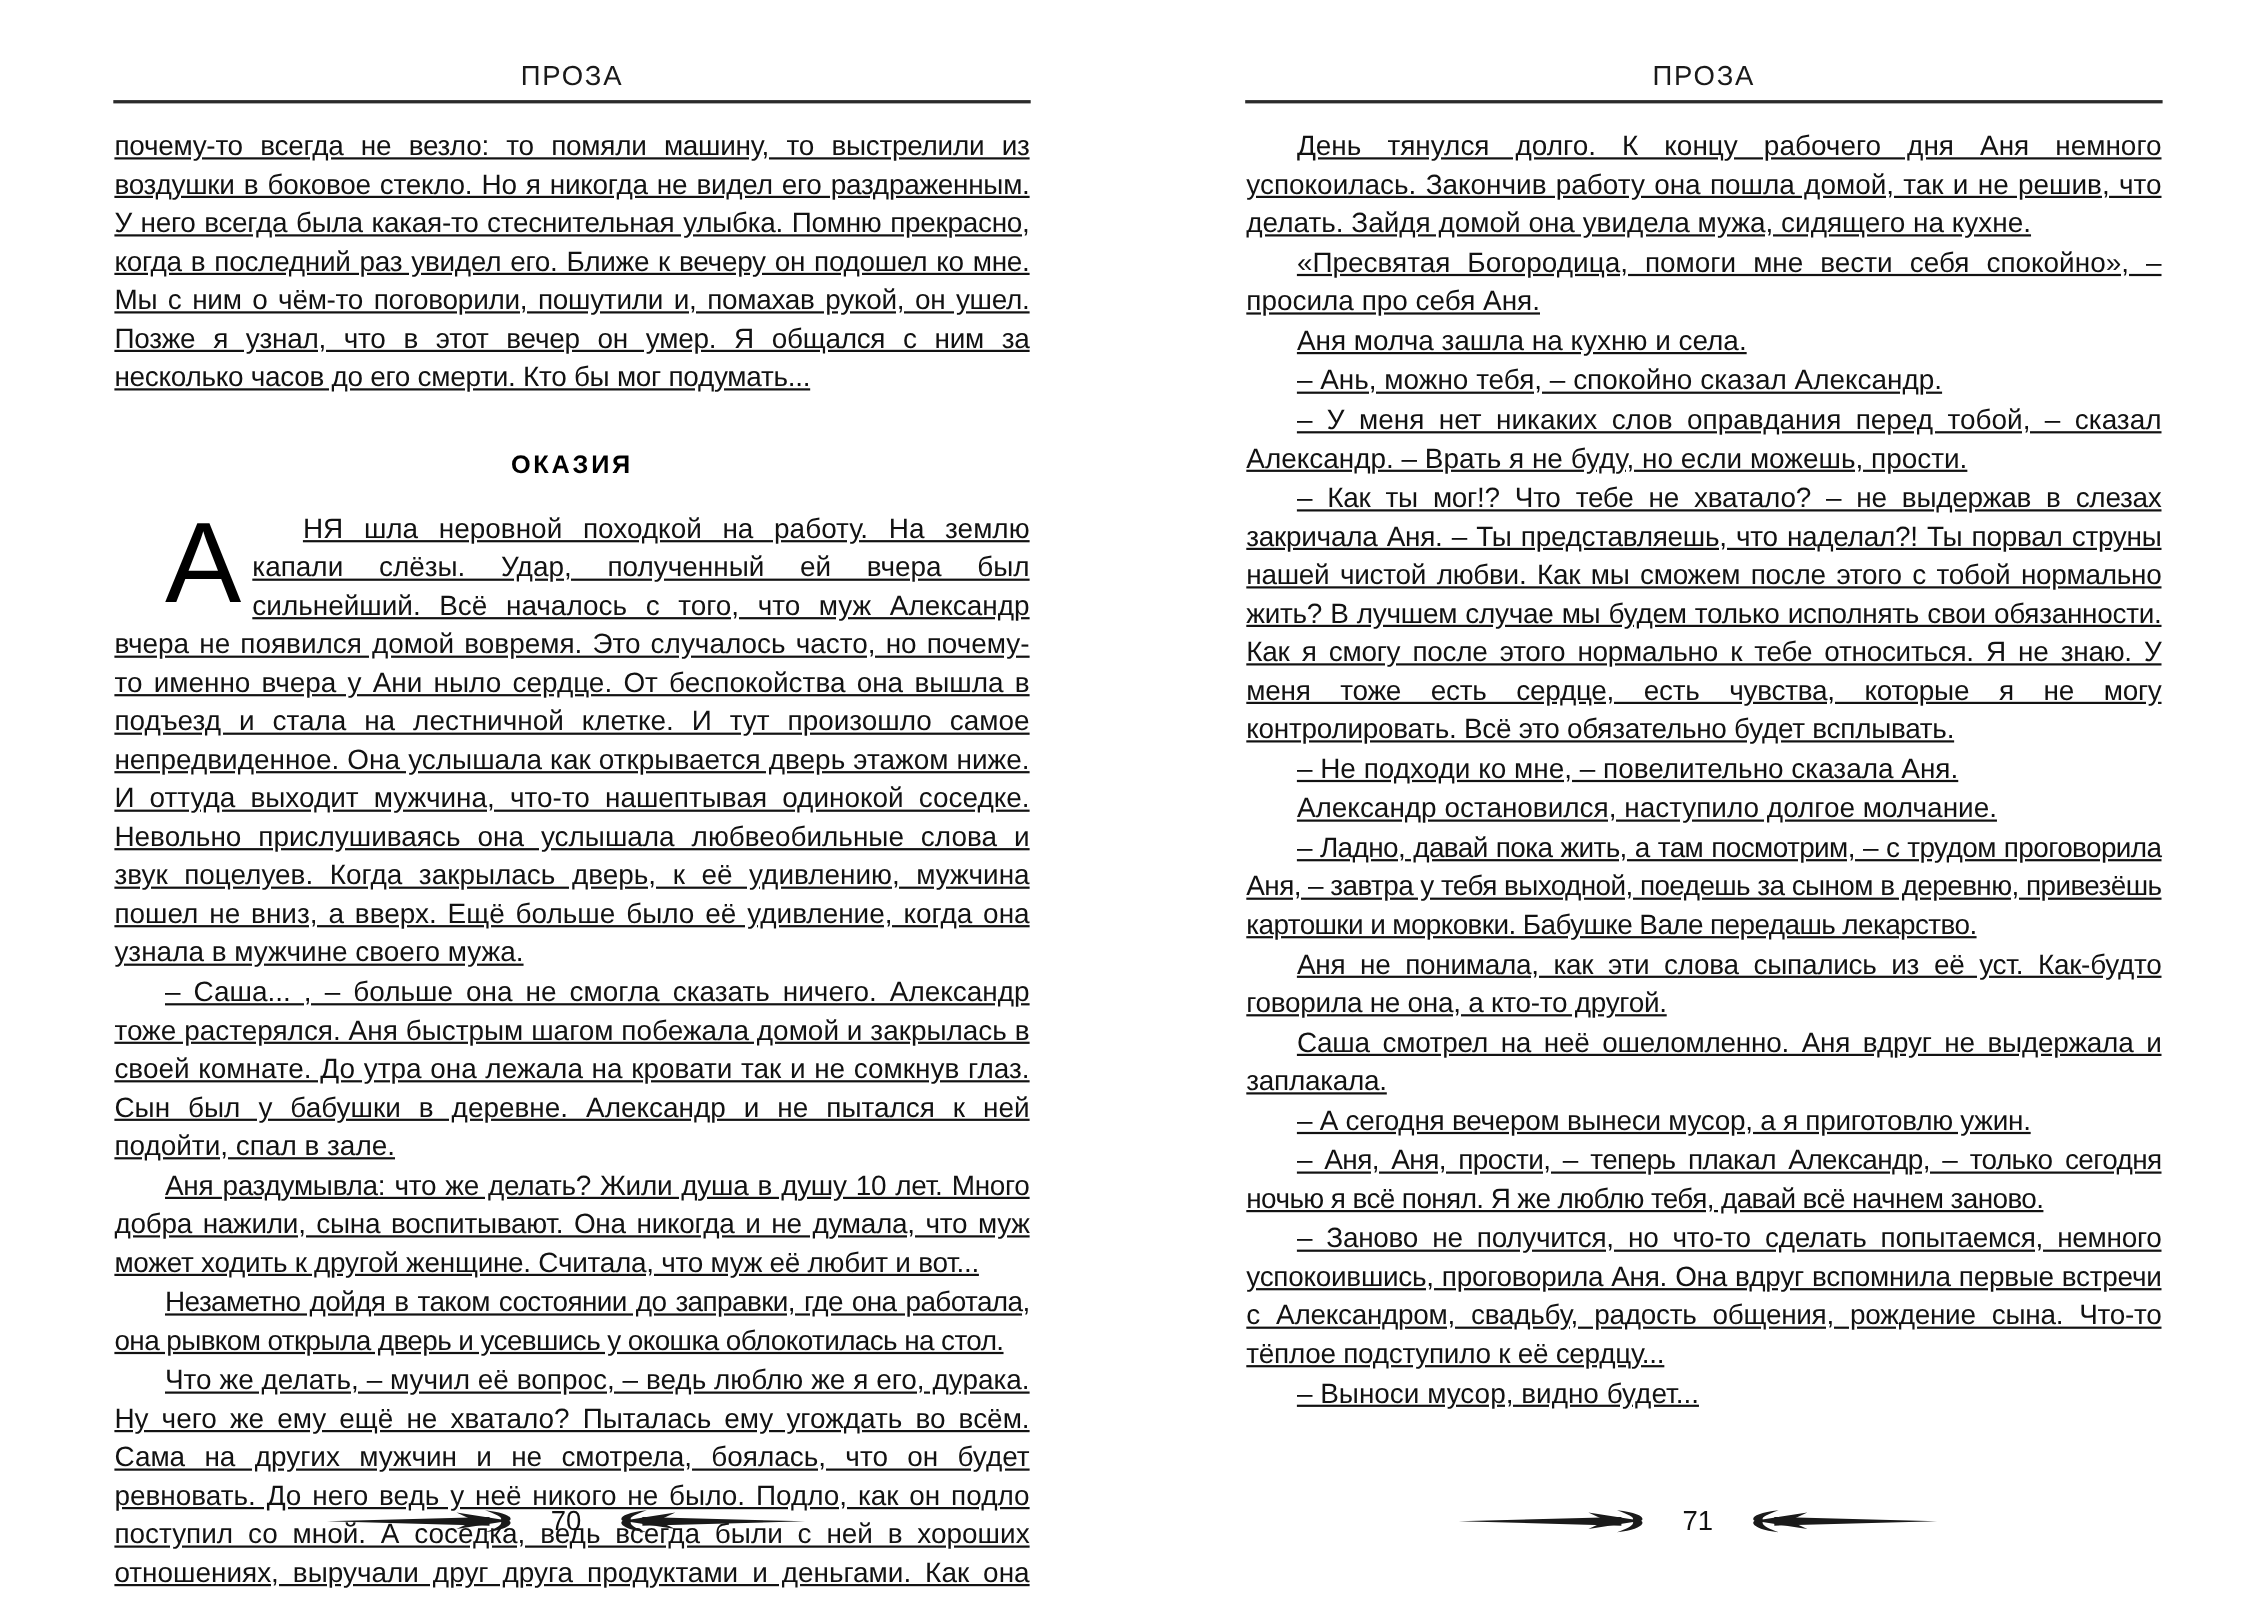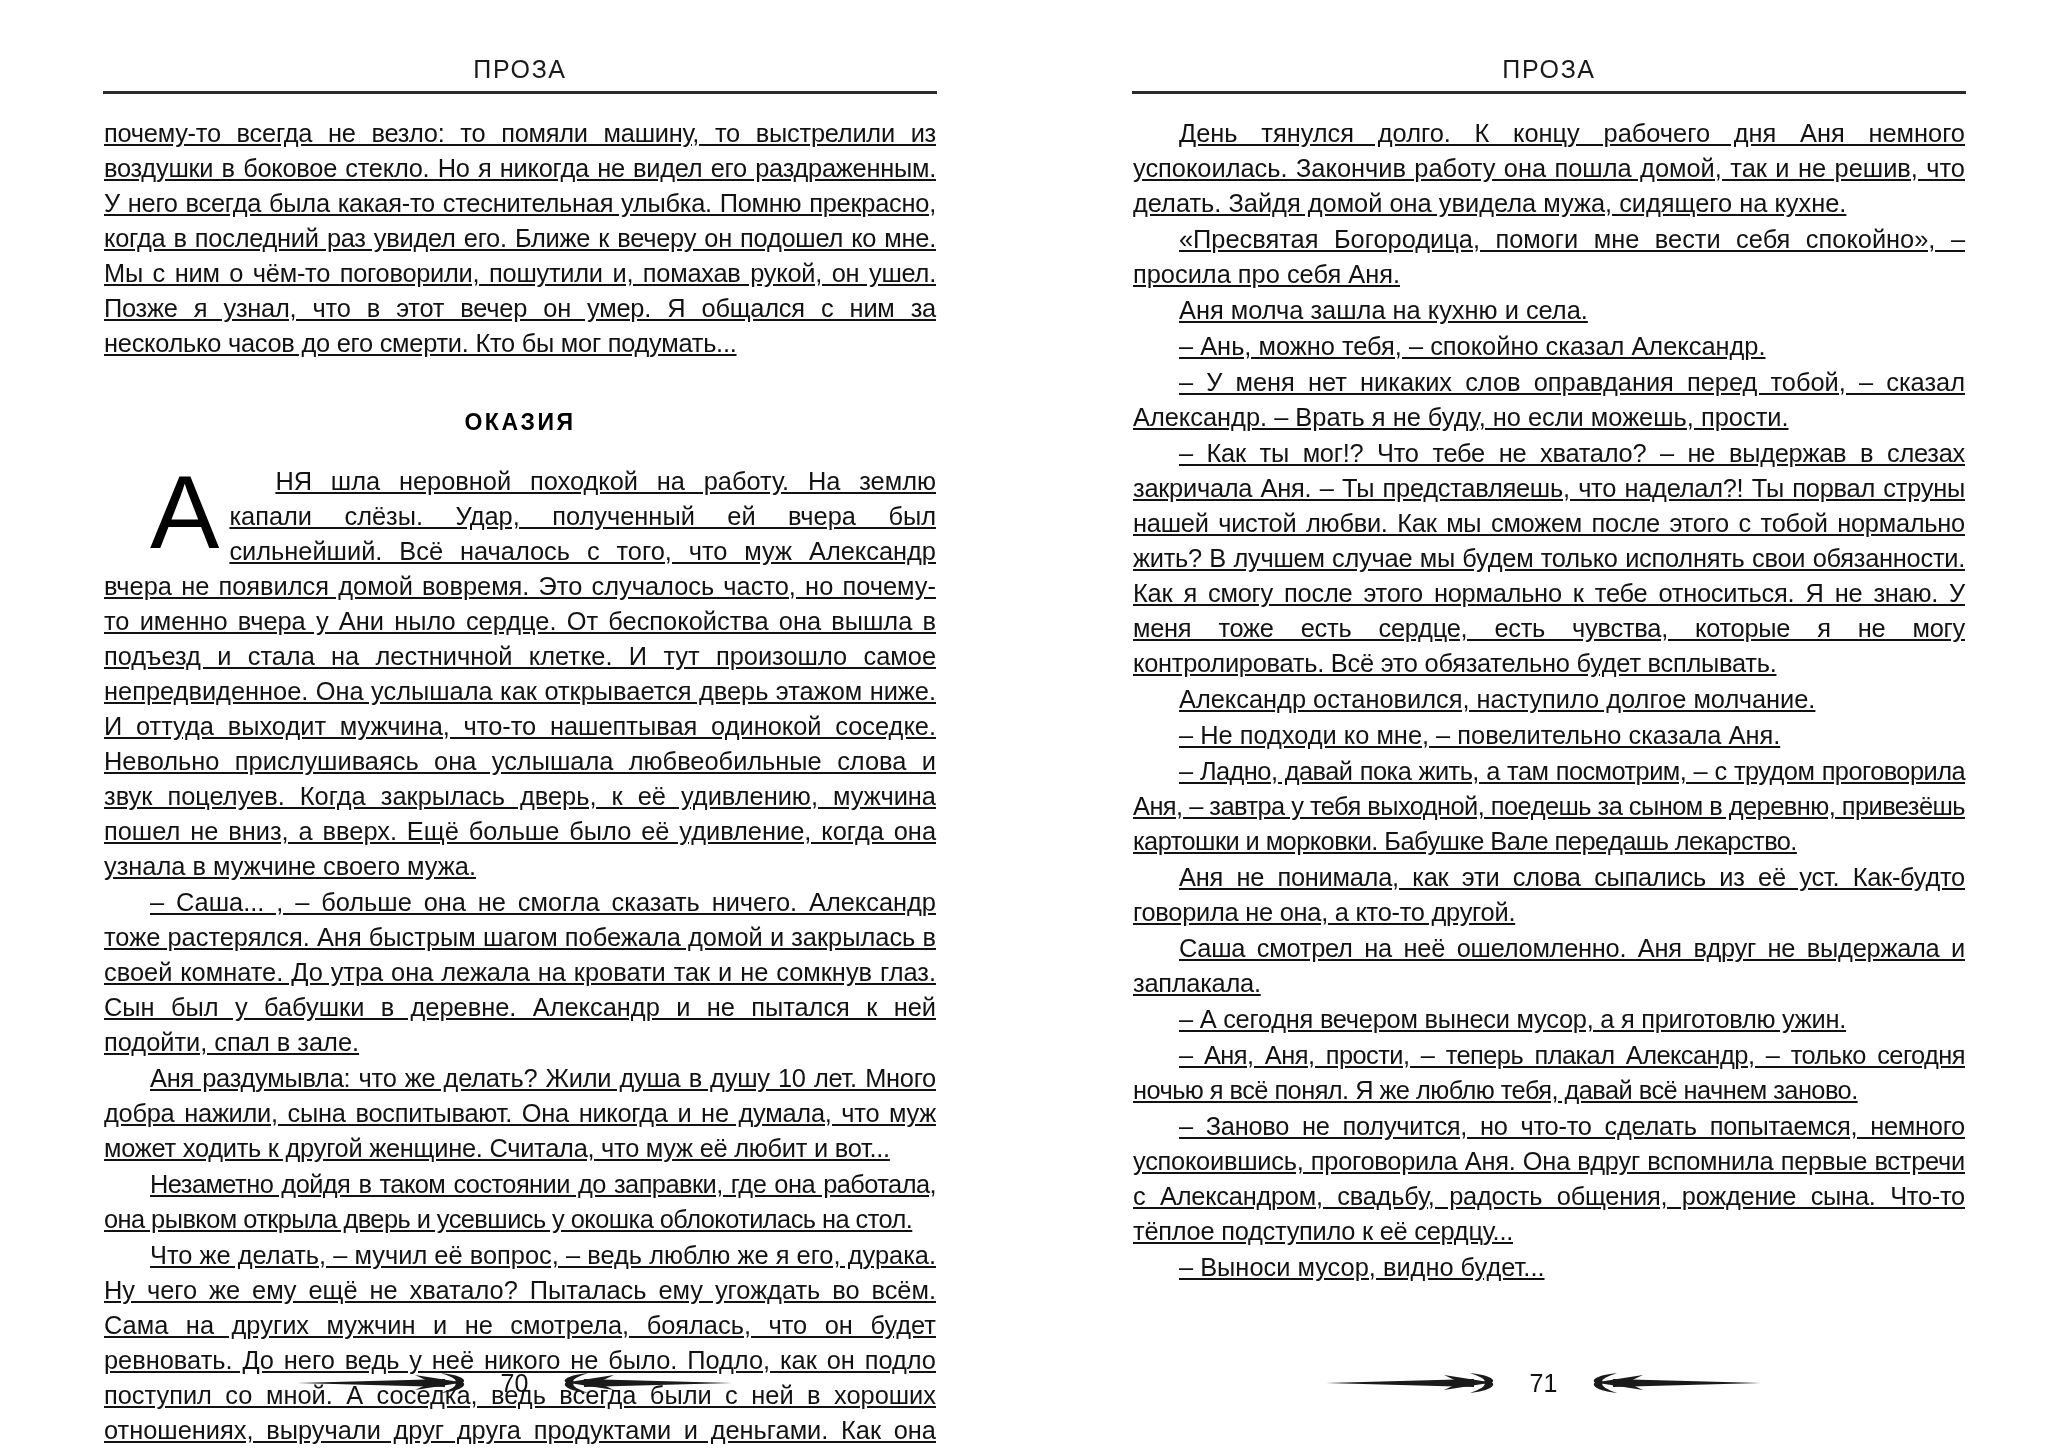--- a/index.html
+++ b/index.html
@@ -155,22 +155,22 @@
     <div class="head-rule"></div>
 
     <div class="column">
 
       <p>День тянулся долго. К концу рабочего дня Аня немного успо­коилась. Закончив работу она пошла домой, так и не решив, что делать. Зайдя домой она увидела мужа, сидящего на кухне.</p>
       <p>«Пресвятая Богородица, помоги мне вести себя спокойно», – просила про себя Аня.</p>
       <p>Аня молча зашла на кухню и села.</p>
       <p>– Ань, можно тебя, – спокойно сказал Александр.</p>
       <p>– У меня нет никаких слов оправдания перед тобой, – сказал Александр. – Врать я не буду, но если можешь, прости.</p>
       <p class="tight">– Как ты мог!? Что тебе не хватало? – не выдержав в слезах зак­ричала Аня. – Ты представляешь, что наделал?! Ты порвал струны нашей чистой любви. Как мы сможем после этого с тобой нормаль­но жить? В лучшем случае мы будем только исполнять свои обязан­ности. Как я смогу после этого нормально к тебе относиться. Я не знаю. У меня тоже есть сердце, есть чувства, которые я не могу кон­тролировать. Всё это обязательно будет всплывать.</p>
+      <p>– Не подходи ко мне, – повелительно сказала Аня.</p>
       <p>Александр остановился, наступило долгое молчание.</p>
-      <p>– Не подходи ко мне, – повелительно сказала Аня.</p>
       <p class="tighter">– Ладно, давай пока жить, а там посмотрим, – с трудом проговори­ла Аня, – завтра у тебя выходной, поедешь за сыном в деревню, привезёшь картошки и морковки. Бабушке Вале передашь лекарство.</p>
       <p class="tight">Аня не понимала, как эти слова сыпались из её уст. Как-будто говорила не она, а кто-то другой.</p>
       <p class="tight">Саша смотрел на неё ошеломленно. Аня вдруг не выдержала и заплакала.</p>
       <p class="tight">– А сегодня вечером вынеси мусор, а я приготовлю ужин.</p>
       <p class="tighter">– Аня, Аня, прости, – теперь плакал Александр, – только сегодня ночью я всё понял. Я же люблю тебя, давай всё начнем заново.</p>
       <p class="tight">– Заново не получится, но что-то сделать попытаемся, немно­го успокоившись, проговорила Аня. Она вдруг вспомнила пер­вые встречи с Александром, свадьбу, радость общения, рожде­ние сына. Что-то тёплое подступило к её сердцу...</p>
       <p>– Выноси мусор, видно будет...</p>
 
     </div>
 

